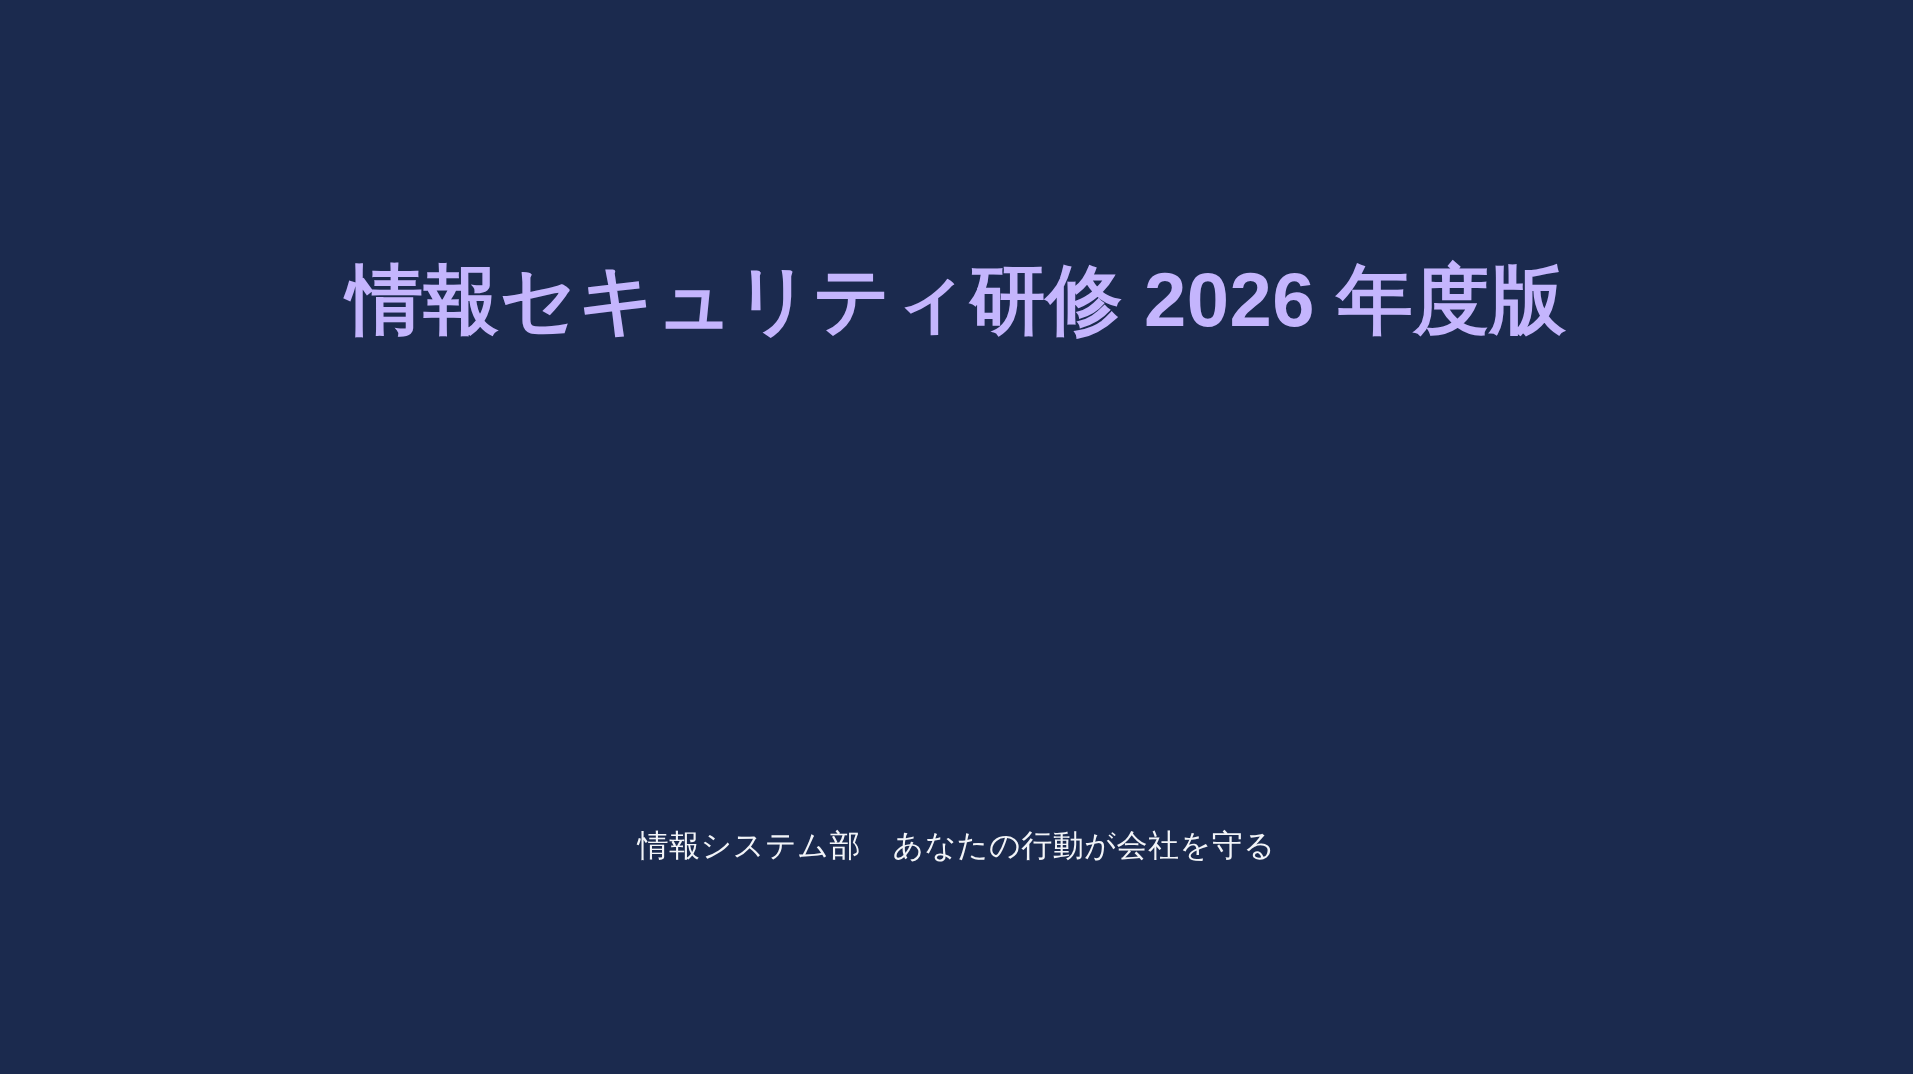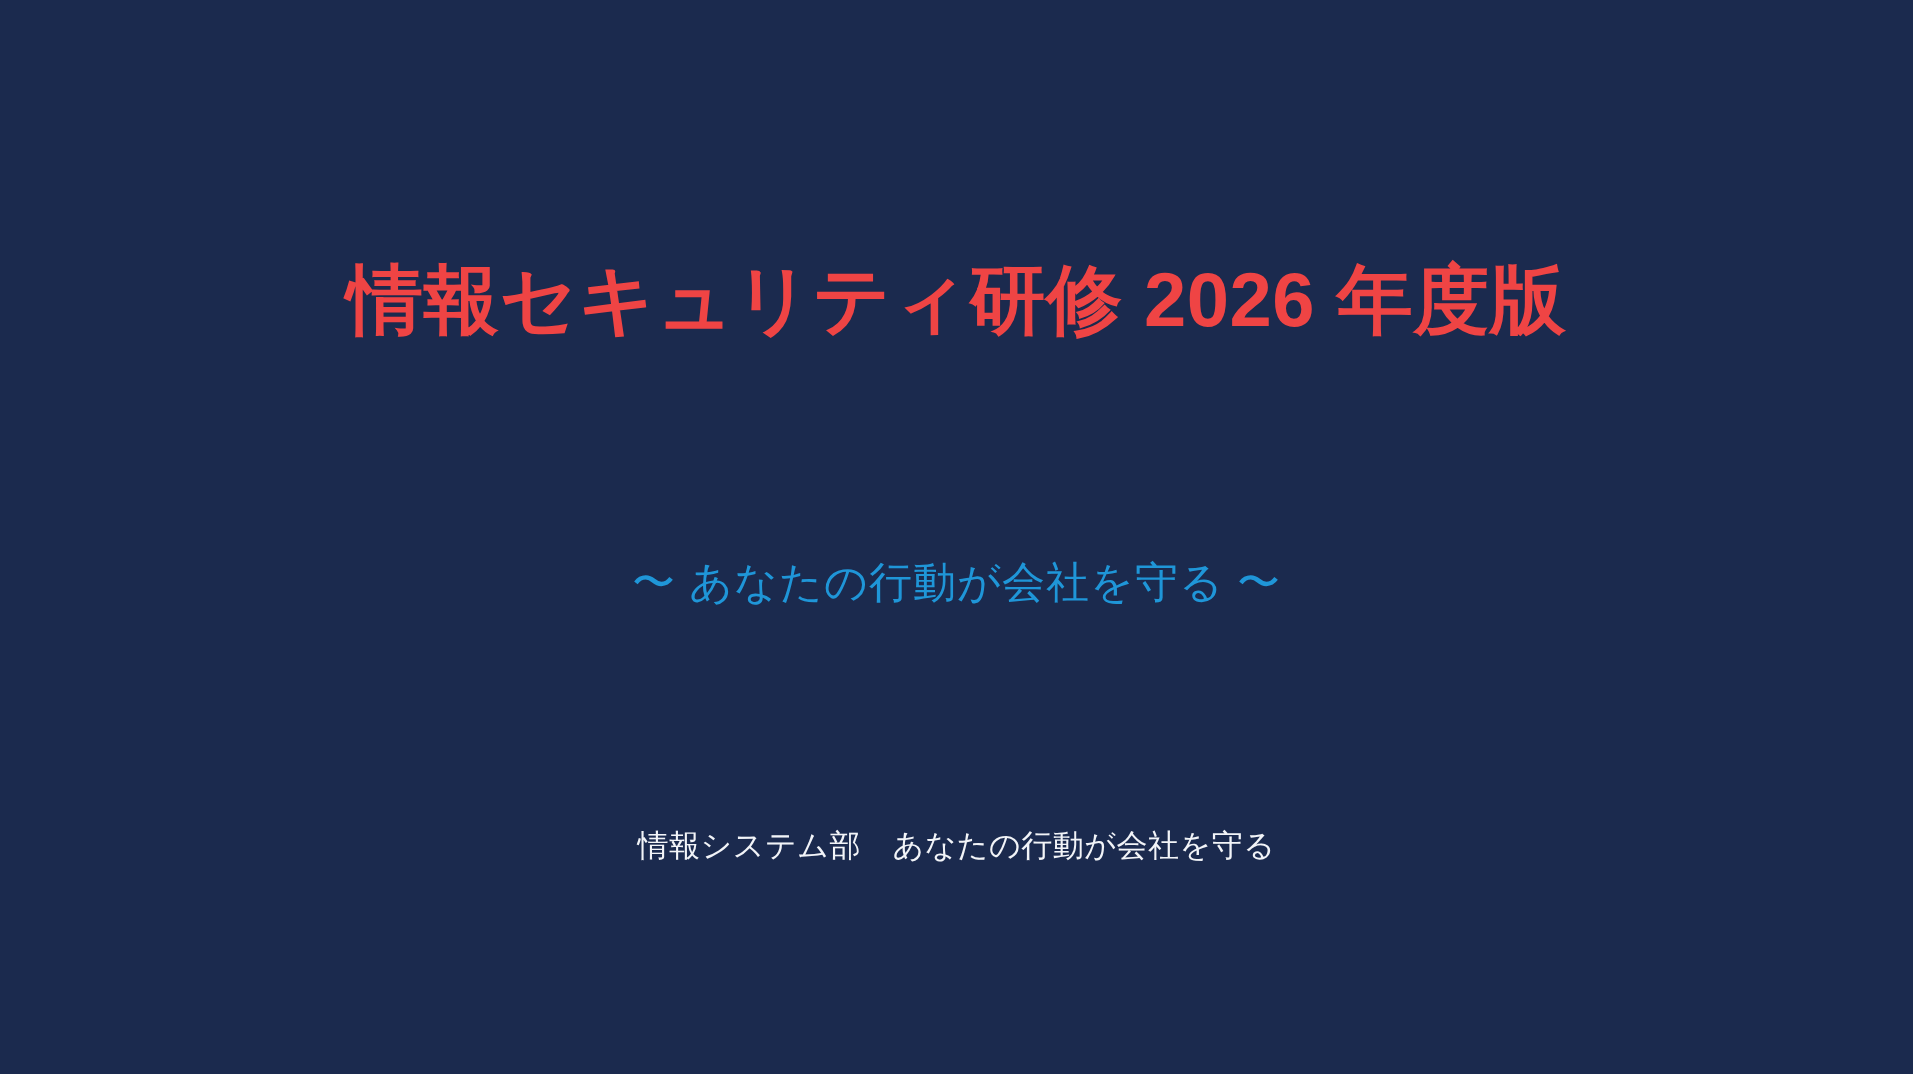--- a/index.html
+++ b/index.html
@@ -38,21 +38,21 @@
     width: 1913px;
     height: 1074px;
   }
 
   .slide-title {
     position: absolute;
     left: 0;
     right: 0;
     top: 206px;
     text-align: center;
-    color: #ef4444;
+    color: #c4b5fd;
     font-size: 76px;
     font-weight: 700;
     line-height: 1.12;
     letter-spacing: 0.5px;
     white-space: nowrap;
   }
 
   .slide-subtitle {
     position: absolute;
     left: 0;
@@ -84,20 +84,19 @@
 </head>
 <body>
 
 <div id="slide-root">
 
   <div class="slide-canvas">
     <div class="content-stack">
 
       <h1 class="slide-title">情報セキュリティ研修 2026 年度版</h1>
 
-      <p class="slide-subtitle">〜 あなたの行動が会社を守る 〜</p>
 
       <p class="slide-footer">情報システム部　あなたの行動が会社を守る</p>
 
     </div>
   </div>
 
 </div>
 
 </body></html>

